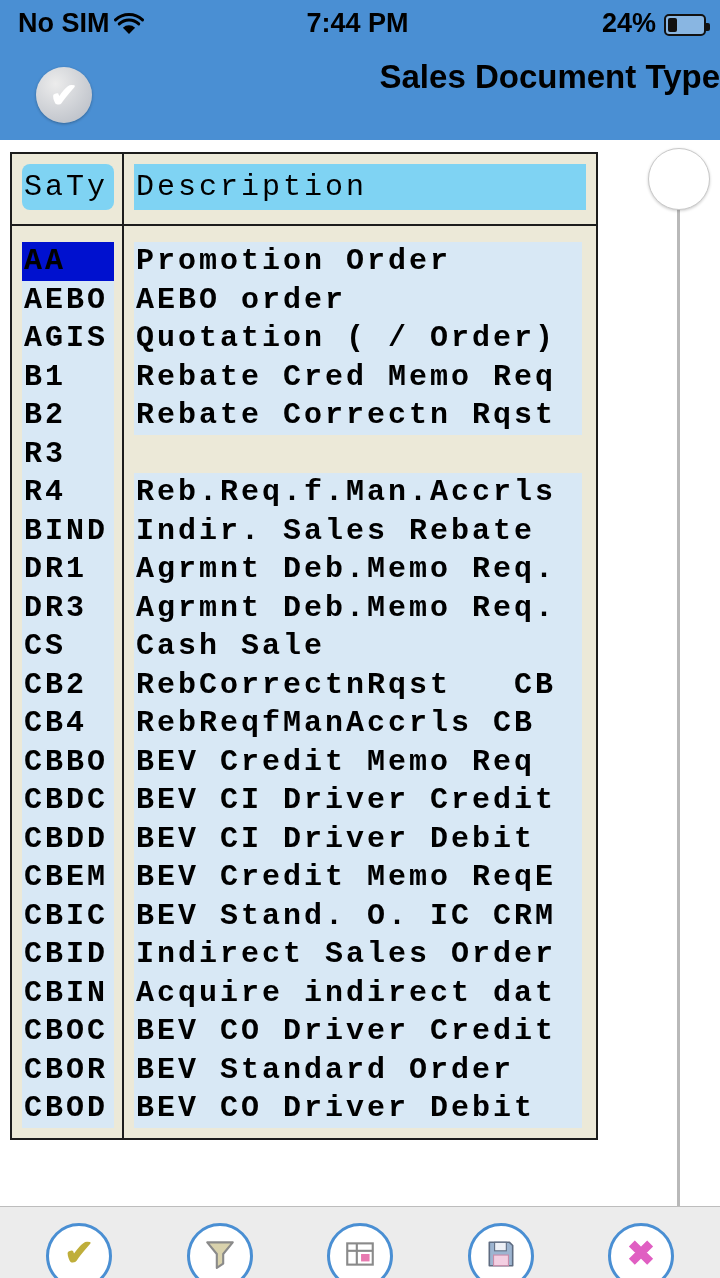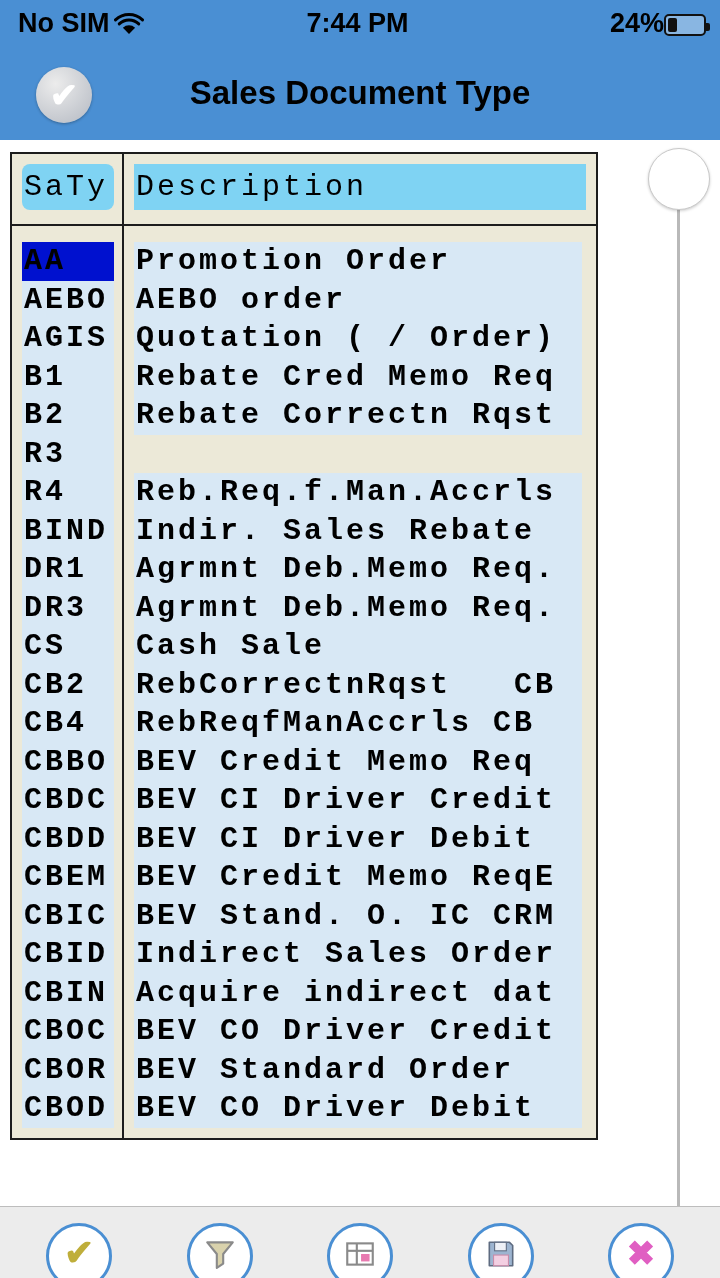--- a/index.html
+++ b/index.html
@@ -14,31 +14,31 @@
   .statusbar {
     position:absolute; top:0; left:0; right:0; height:48px;
     background:#4a8fd3; color:#000;
     font-size:27px; font-weight:600;
   }
   .sb-center {
     position:absolute; left:0; right:5px; top:8px; text-align:center;
     font-weight:700; pointer-events:none;
   }
   .sb-left { position:absolute; left:18px; top:8px; display:flex; align-items:center; gap:4px; }
-  .sb-right { position:absolute; right:14px; top:8px; display:flex; align-items:center; }
+  .sb-right { position:absolute; right:14px; top:8px; display:flex; align-items:center; gap:8px; }
   .wifi-svg { width:30px; height:24px; margin-top:2px; }
   .battery { position:relative; width:42px; height:22px; border:2px solid #111;
     border-radius:5px; box-sizing:border-box; background:rgba(255,255,255,0.35); margin-top:2px; }
   .battery-fill { position:absolute; left:2px; top:2px; bottom:2px; width:24%; background:#111; border-radius:2px; }
   .battery-tip { position:absolute; right:-6px; top:7px; width:4px; height:8px; background:#111; border-radius:0 2px 2px 0; }
 
   
   .navbar { position:absolute; top:48px; left:0; right:0; height:92px; background:#4a8fd3; }
   .nav-title {
-    position:absolute; left:0; right:0; top:26px; text-align:center;
+    position:absolute; left:0; right:0; top:10px; text-align:right;
     font-size:33px; font-weight:700; color:#000;
   }
   .nav-check {
     position:absolute; left:36px; top:19px; width:56px; height:56px; border-radius:50%;
     background:radial-gradient(circle at 35% 30%, #ececec, #b4b9c2);
     box-shadow:0 1px 3px rgba(0,0,0,0.3);
     display:flex; align-items:center; justify-content:center; cursor:pointer;
   }
   .check-glyph { color:#ffffff; font-size:34px; font-weight:bold; line-height:1; }
 

